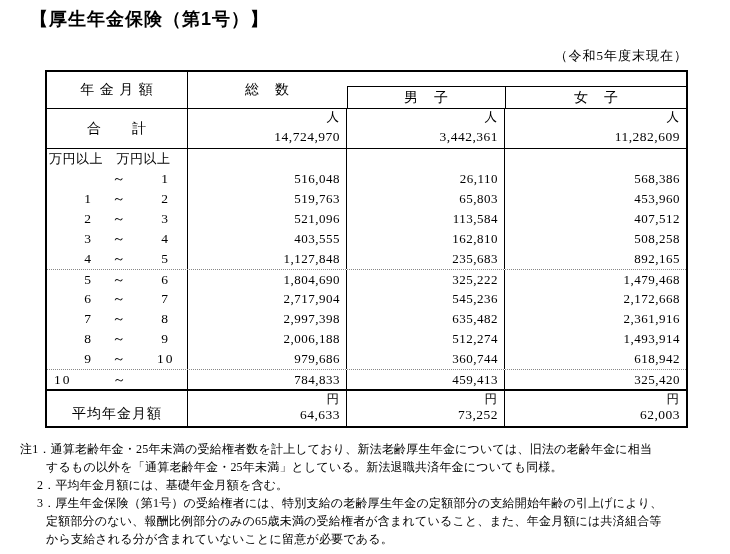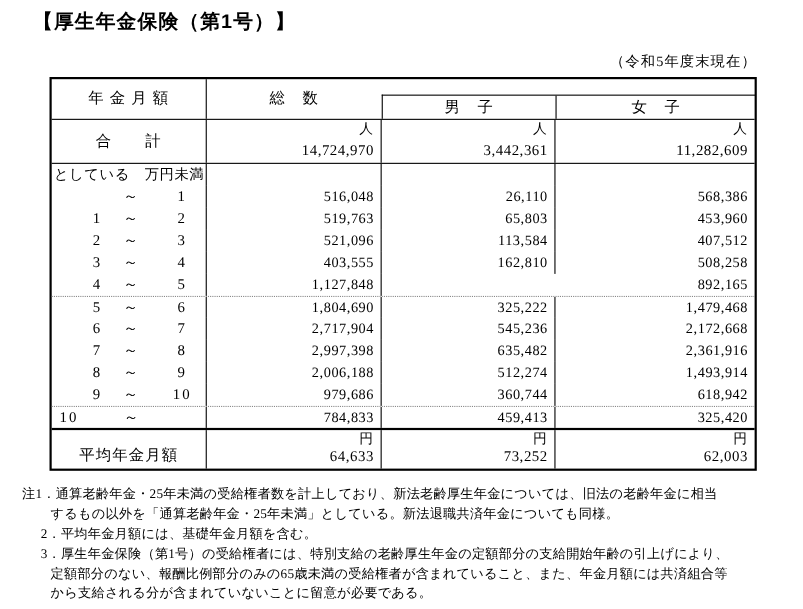--- a/index.html
+++ b/index.html
@@ -96,21 +96,21 @@
         <div class="val">3,442,361</div>
       </div>
       <div class="c4 ucell">
         <div class="unit">人</div>
         <div class="val">11,282,609</div>
       </div>
     </div>
 
     <div class="tbody">
       <div class="lblrow">
-        <div class="c1 rangehdr">としている　万円未満</div>
+        <div class="c1 rangehdr">万円以上　万円以上</div>
         <div class="c2"></div>
         <div class="c3"></div>
         <div class="c4"></div>
       </div>
       <div id="body-rows">
   <div class="brow">
     <div class="c1 range">
       <span class="lo"></span>
       <span class="td">～</span>
       <span class="hi">1</span>
@@ -153,20 +153,21 @@
     <div class="c4 num">508,258</div>
   </div>
 
   <div class="brow">
     <div class="c1 range">
       <span class="lo">4</span>
       <span class="td">～</span>
       <span class="hi">5</span>
     </div>
     <div class="c2 num">1,127,848</div>
+    <div class="c3 num">235,683</div>
     <div class="c4 num">892,165</div>
   </div>
 
   <div class="brow sep">
     <div class="c1 range">
       <span class="lo">5</span>
       <span class="td">～</span>
       <span class="hi">6</span>
     </div>
     <div class="c2 num">1,804,690</div>

